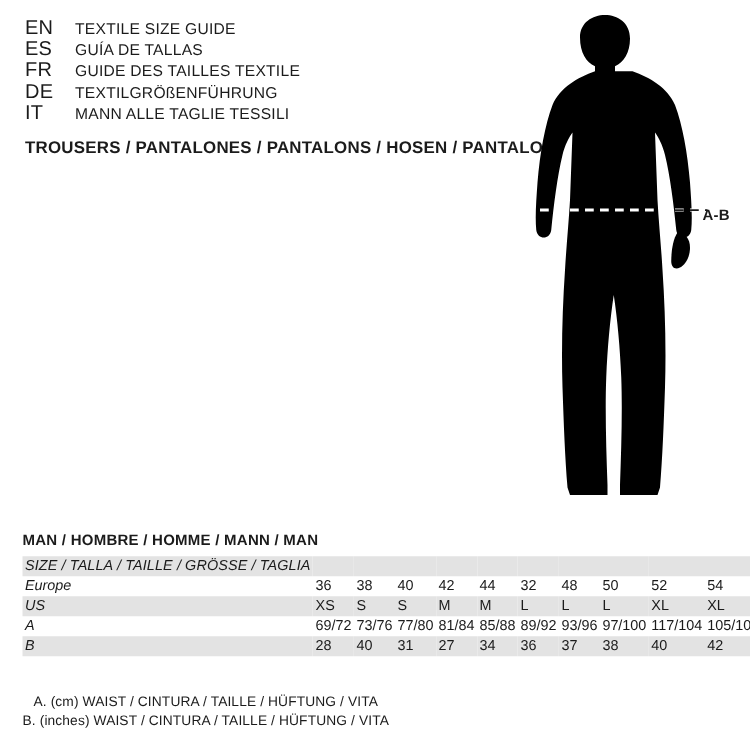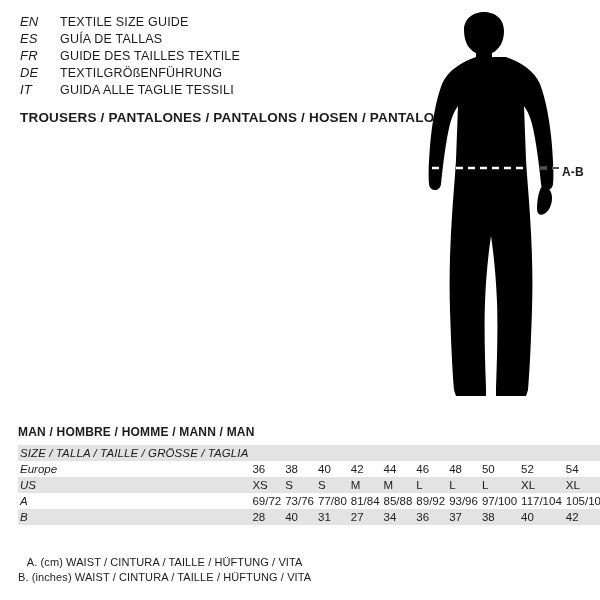--- a/index.html
+++ b/index.html
@@ -27,23 +27,22 @@
     left: 20px;
     width: 330px;
   }
   .lang-row {
     display: flex;
     align-items: baseline;
     height: 17px;
   }
   .lang-code {
     width: 40px;
-    font-size: 13px;
-    letter-spacing: 0.2px;
-    font-style: italic;
+    font-size: 16px;
+    letter-spacing: 0.2px;
   }
   .lang-text {
     font-size: 12.5px;
     letter-spacing: 0.2px;
   }
 
   .garment-title {
     position: absolute;
     top: 110px;
     left: 20px;
@@ -146,21 +145,21 @@
     <div class="lang-row">
       <div class="lang-code">FR</div>
       <div class="lang-text">GUIDE DES TAILLES TEXTILE</div>
     </div>
     <div class="lang-row">
       <div class="lang-code">DE</div>
       <div class="lang-text">TEXTILGRÖßENFÜHRUNG</div>
     </div>
     <div class="lang-row">
       <div class="lang-code">IT</div>
-      <div class="lang-text">GUIDA ALLE TAGLIE TESSILI</div>
+      <div class="lang-text">MANN ALLE TAGLIE TESSILI</div>
     </div>
   </div>
 
   <div class="garment-title">TROUSERS / PANTALONES / PANTALONS / HOSEN / PANTALONI</div>
 
   <div class="figure-wrap">
     <svg class="figure-svg" width="190" height="400" viewBox="0 0 190 400">
 
       <path d="M64,20 C64,8 74,2 84,2 C94,2 104,8 104,21 C104,32 99,40 92,43 L92,48 L76,48 L76,43 C69,40 64,32 64,20 Z" fill="#000000"></path>
 
@@ -220,21 +219,21 @@
         </tr>
       </thead>
       <tbody>
         <tr>
           <td class="label-col">Europe</td>
           <td class="c">36</td>
           <td class="c">38</td>
           <td class="c">40</td>
           <td class="c">42</td>
           <td class="c">44</td>
-          <td class="c">46</td>
+          <td class="c">32</td>
           <td class="c">48</td>
           <td class="c">50</td>
           <td class="c">52</td>
           <td class="c">54</td>
 
         </tr>
         <tr class="shaded">
           <td class="label-col">US</td>
           <td class="c">XS</td>
           <td class="c">S</td>

